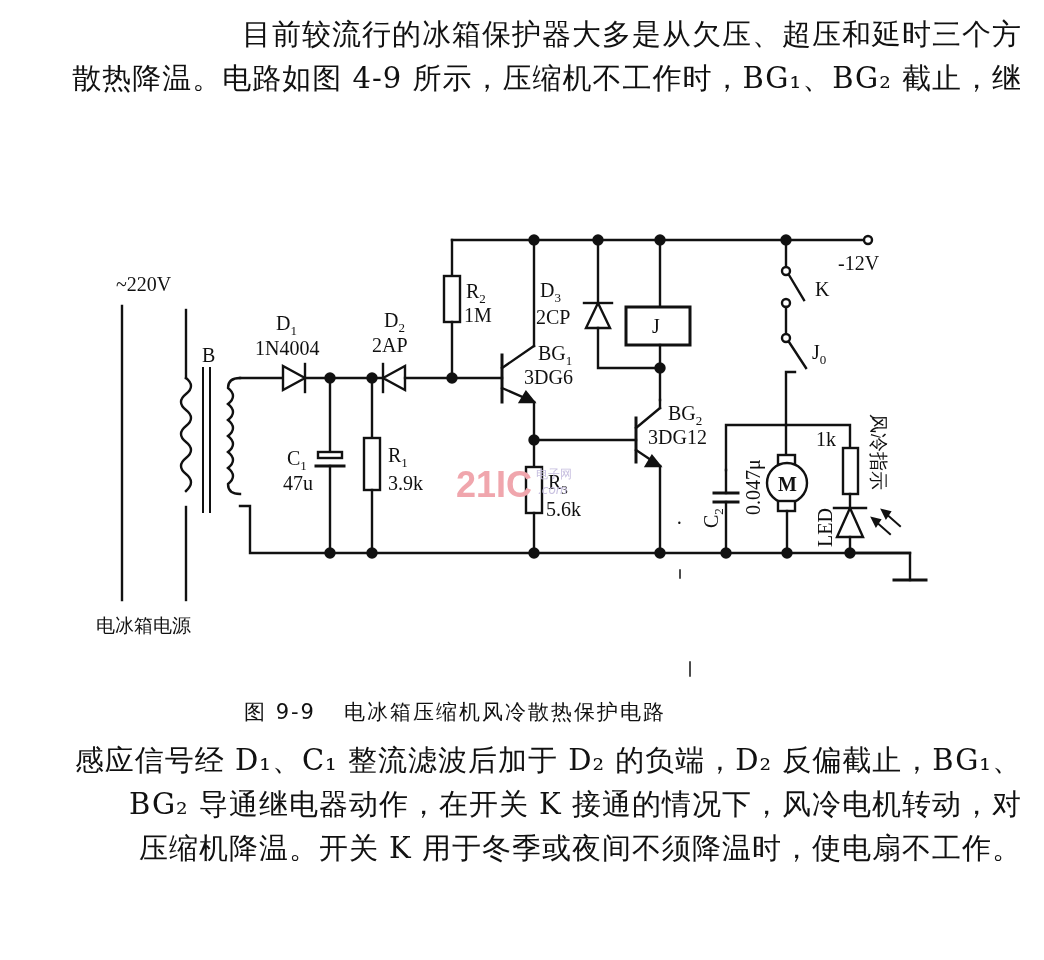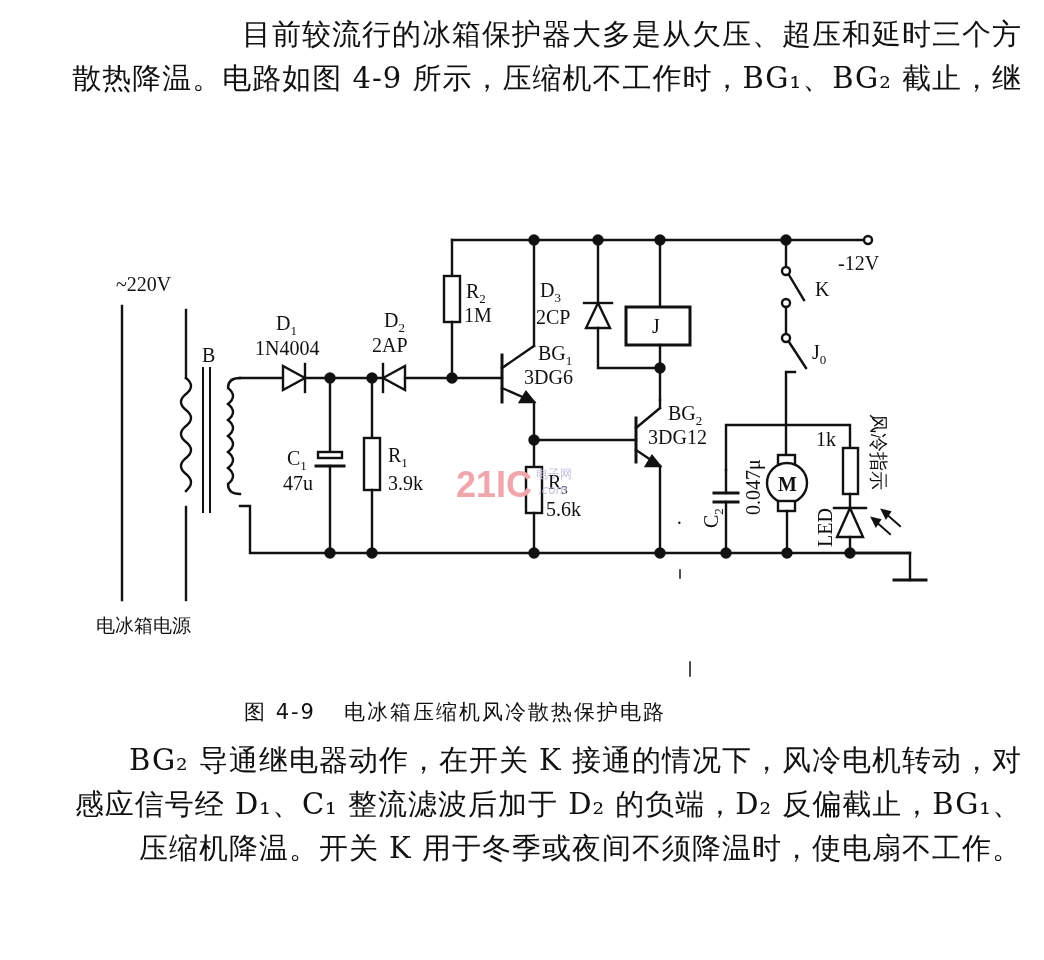--- a/index.html
+++ b/index.html
@@ -215,20 +215,20 @@
   <line x1="690" y1="662" x2="690" y2="676" stroke-width="1.5"></line>
 
   <g stroke="none">
     <text class="watermark" x="456" y="497">21IC</text>
     <text class="wm2" x="536" y="478">电子网</text>
     <text class="wm2" x="538" y="494" font-style="italic">.com</text>
   </g>
 </svg>
 
 <div class="caption">
-  <span class="num">图 4-9</span><span>电冰箱压缩机风冷散热保护电路</span>
+  <span class="num">图 9-9</span><span>电冰箱压缩机风冷散热保护电路</span>
 </div>
 
 <div id="para2" class="para">
+  <span class="line">感应信号经 D₁、C₁ 整流滤波后加于 D₂ 的负端，D₂ 反偏截止，BG₁、</span>
   <span class="line">BG₂ 导通继电器动作，在开关 K 接通的情况下，风冷电机转动，对</span>
-  <span class="line">感应信号经 D₁、C₁ 整流滤波后加于 D₂ 的负端，D₂ 反偏截止，BG₁、</span>
   <span class="line">压缩机降温。开关 K 用于冬季或夜间不须降温时，使电扇不工作。</span>
 </div>
 
 </body></html>

